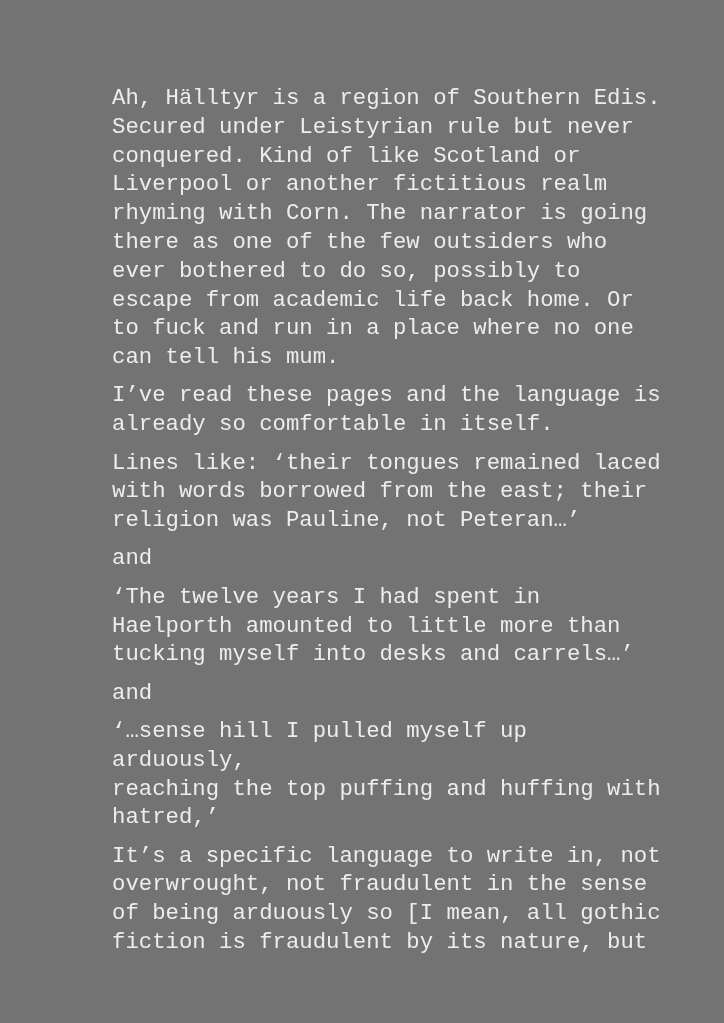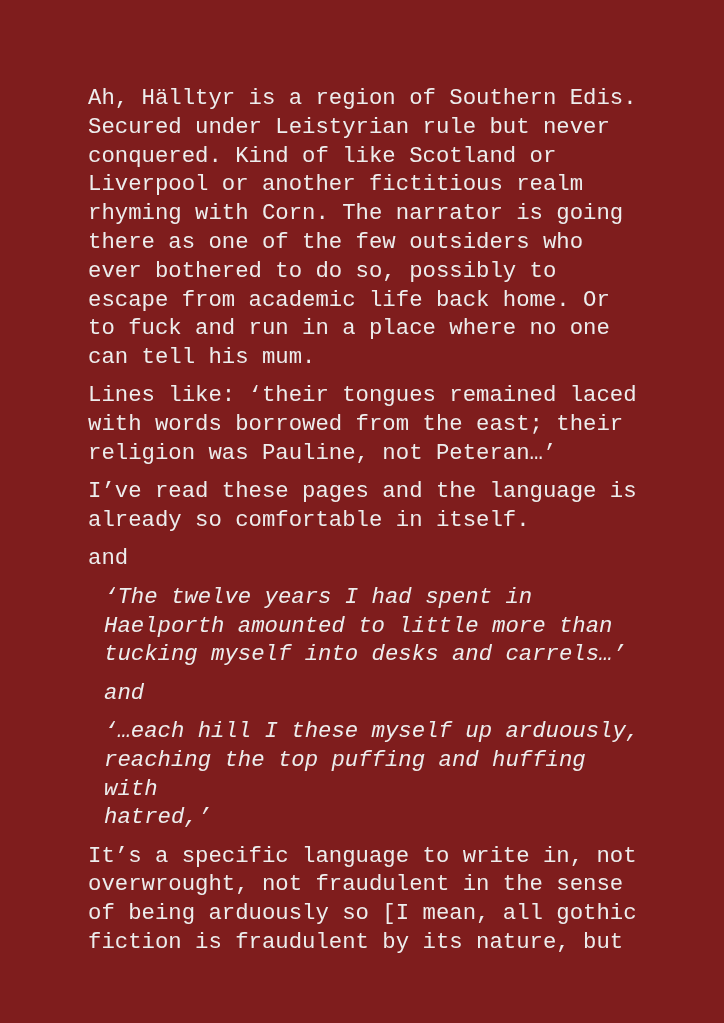--- a/index.html
+++ b/index.html
@@ -10,67 +10,65 @@
   body {
     width: 724px;
     height: 1023px;
     overflow: hidden;
     font-family: "Liberation Mono", "DejaVu Sans Mono", monospace;
   }
   .page {
     position: relative;
     width: 724px;
     height: 1023px;
-    background: #7f1d1d;
+    background: #737373;
     box-sizing: border-box;
-    padding: 84px 0 0 88px;
+    padding: 84px 0 0 112px;
   }
   .page-text {
     width: 560px;
   }
   .page-text p {
     margin: 0 0 9.5px 0;
     font-size: 22.3px;
     line-height: 28.8px;
     color: #ededed;
     white-space: pre-line;
     letter-spacing: 0;
     font-weight: 400;
   }
   .page-text p.italic {
-    font-style: italic;
-    margin-left: 16px;
   }
 </style>
 </head>
 <body>
 
 <main class="page">
   <section class="page-text">
       <p>Ah, Hälltyr is a region of Southern Edis.
 Secured under Leistyrian rule but never
 conquered. Kind of like Scotland or
 Liverpool or another fictitious realm
 rhyming with Corn. The narrator is going
 there as one of the few outsiders who
 ever bothered to do so, possibly to
 escape from academic life back home. Or
 to fuck and run in a place where no one
 can tell his mum.</p>
+      <p>I’ve read these pages and the language is
+already so comfortable in itself.</p>
       <p>Lines like: ‘their tongues remained laced
 with words borrowed from the east; their
 religion was Pauline, not Peteran…’</p>
-      <p>I’ve read these pages and the language is
-already so comfortable in itself.</p>
       <p>and</p>
       <p class="italic">‘The twelve years I had spent in
 Haelporth amounted to little more than
 tucking myself into desks and carrels…’</p>
       <p class="italic">and</p>
-      <p class="italic">‘…each hill I these myself up arduously,
+      <p class="italic">‘…sense hill I pulled myself up arduously,
 reaching the top puffing and huffing with
 hatred,’</p>
       <p>It’s a specific language to write in, not
 overwrought, not fraudulent in the sense
 of being arduously so [I mean, all gothic
 fiction is fraudulent by its nature, but</p>
     </section>
 </main>
 
 </body></html>

